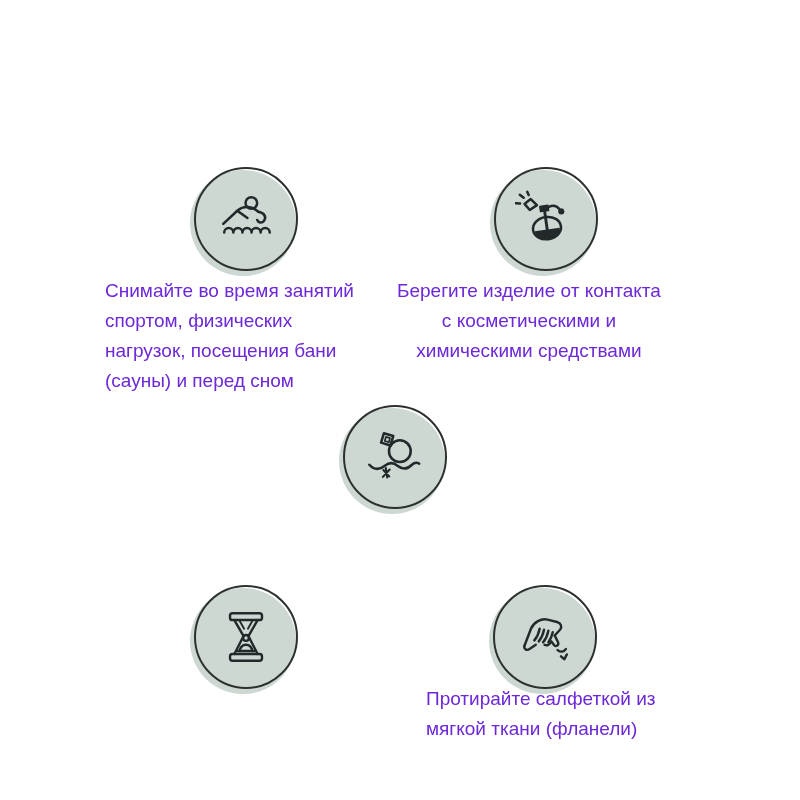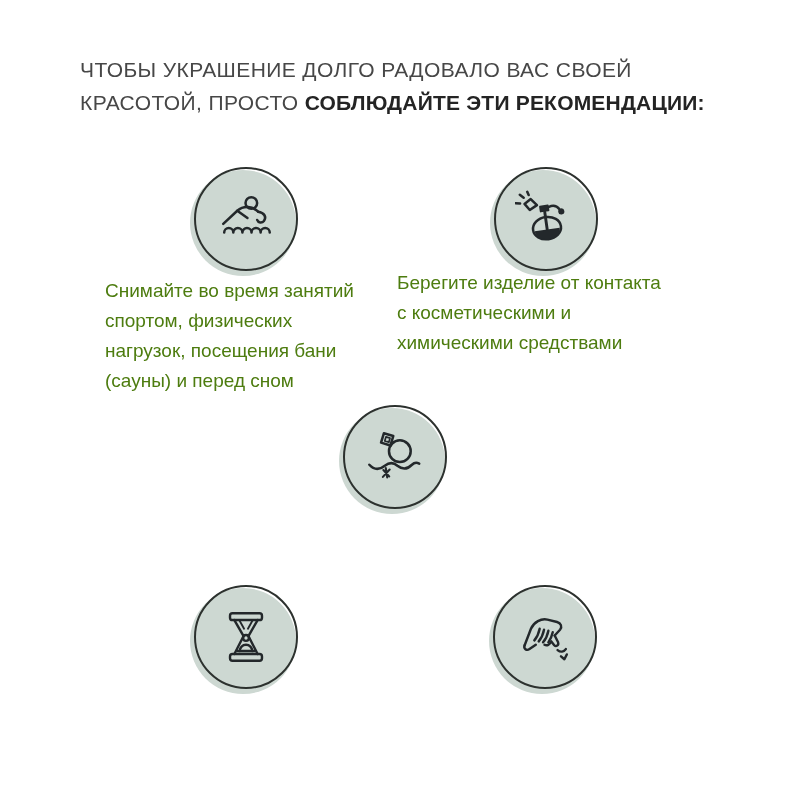--- a/index.html
+++ b/index.html
@@ -9,21 +9,21 @@
   }
   .heading{
     position:absolute;left:80px;top:53px;
     font-size:21px;line-height:33px;letter-spacing:.4px;
     color:#474747;font-weight:500;
   }
   .h-line{white-space:nowrap;}
   .h-bold{font-weight:bold;color:#242424;letter-spacing:.2px;}
   .text{
     position:absolute;white-space:pre-line;
-    font-size:19px;line-height:30px;color:#4d7c0f;
+    font-size:19px;line-height:30px;color:#6d28d9;
   }
   .circle{position:absolute;width:106px;height:106px;}
   .circle-fill{
     position:absolute;left:0;top:0;right:0;bottom:0;border-radius:50%;
     background:#cdd8d2;transform:translate(-3px,4px);
   }
   .circle-ring{
     position:absolute;left:1px;top:1px;right:1px;bottom:1px;
     border:2.6px solid #2c312e;border-radius:50%;
   }
@@ -32,38 +32,30 @@
     width:62px;height:62px;
   }
   
   .c1{left:193px;top:166px;}
   .c2{left:493px;top:166px;}
   .c3{left:342px;top:404px;}
   .c4{left:193px;top:584px;}
   .c5{left:492px;top:584px;}
   
   .t1{left:105px;top:276px;}
-  .t2{left:397px;top:268px;}
+  .t2{left:397px;top:276px;text-align:center;}
   .t3{left:268px;top:508px;}
   .t4{left:105px;top:684px;}
   .t5{left:426px;top:684px;}
 </style>
 </head>
 <body>
 
 <div class="page">
 
-  <div class="heading">
-    <div class="h-line">
-      <span>ЧТОБЫ УКРАШЕНИЕ ДОЛГО РАДОВАЛО ВАС СВОЕЙ</span>
-    </div>
-    <div class="h-line">
-      <span>КРАСОТОЙ, ПРОСТО </span><span class="h-bold">СОБЛЮДАЙТЕ ЭТИ РЕКОМЕНДАЦИИ:</span>
-    </div>
-  </div>
 
   <div class="circle c1">
     <div class="circle-fill"></div>
     <div class="circle-ring"></div>
     <svg class="icon" viewBox="0 0 64 64" fill="none" stroke="#23282b" stroke-width="2.6" stroke-linecap="round" stroke-linejoin="round">
       <circle cx="37.5" cy="15.5" r="6"></circle>
       <path d="M8.5 37 L23 23.5 L33.5 31"></path>
       <path d="M23 23.5 C30 17.5 39 19 44.5 24.5"></path>
       <path d="M44.5 24.5 C51 25.5 53.5 30 50.5 34 C48.5 36.5 44.5 36 43.5 33"></path>
       <path d="M9.5 46 a4.7 4.7 0 0 1 9.4 0 a4.7 4.7 0 0 1 9.4 0 a4.7 4.7 0 0 1 9.4 0 a4.7 4.7 0 0 1 9.4 0 a4.7 4.7 0 0 1 9.4 0"></path>
@@ -129,14 +121,16 @@
       <path d="M11 40.5 C9.5 44 13 46.5 16 44.5 L22.5 40"></path>
       <path d="M26.5 23.5 C25.5 28.5 23.5 32.5 21 35.5"></path>
       <path d="M31 24.5 C30 29.5 28 33.5 25.5 36.5"></path>
       <path d="M35.5 25.5 C34.5 30.5 32.5 34.5 30 37.5"></path>
       <path d="M40 27 C39 31.5 37.5 34.5 35.5 37.5"></path>
       <path d="M42 30.5 L45.5 37.5 C46.5 40.5 43.5 42.5 41.5 40.5 L38.5 36.5 C37 40 34 41.5 31.5 40"></path>
       <path d="M45 45.5 C48 48 51.5 47.5 53.5 44.5"></path>
       <path d="M48.5 52 L52 55 L54.5 50"></path>
     </svg>
   </div>
+  <div class="text t5">Протирайте салфеткой из
+мягкой ткани (фланели)</div>
 
 </div>
 
 </body></html>

